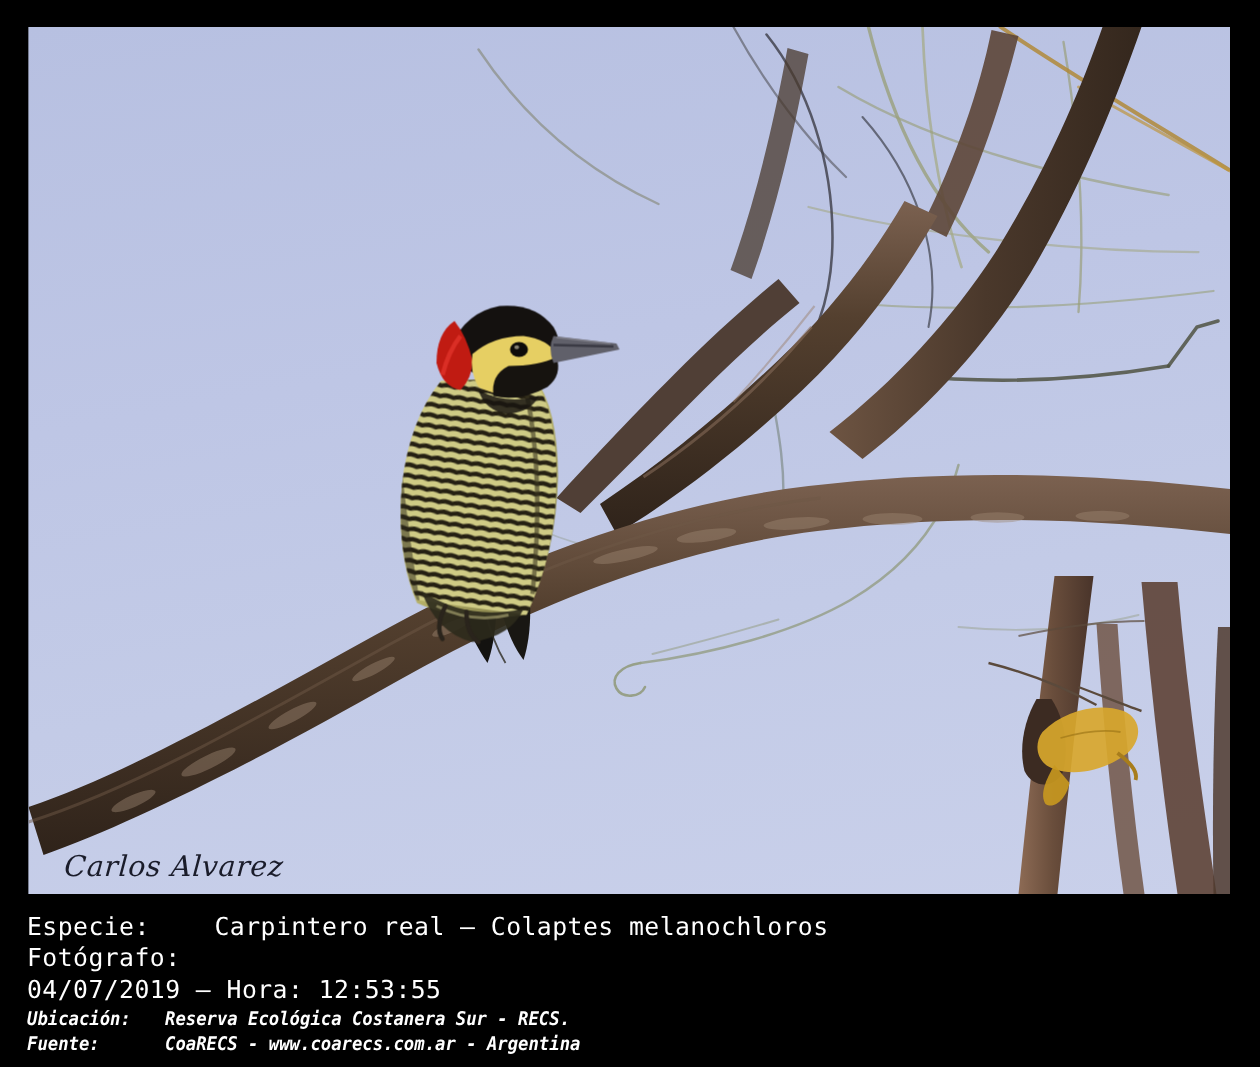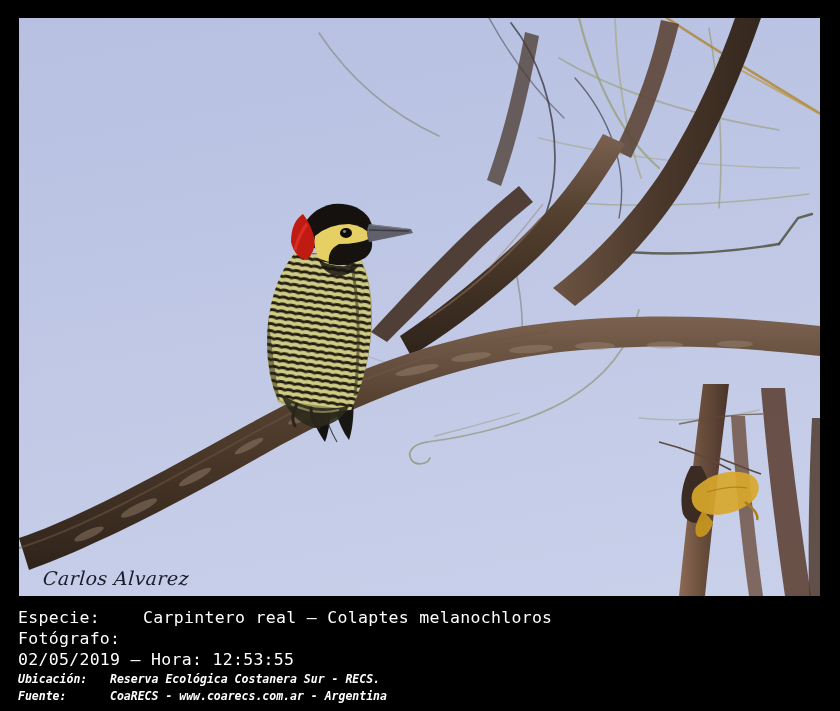--- a/index.html
+++ b/index.html
@@ -243,21 +243,21 @@
 
     <div class="cap-lines">
       <div class="cap-row cap-big">
         <span class="lbl-big">Especie:</span>
         <span>Carpintero real — Colaptes melanochloros</span>
       </div>
       <div class="cap-row cap-big">
         <span class="lbl-big">Fotógrafo:</span>
       </div>
       <div class="cap-row cap-big">
-        <span>02/05/2019 — Hora: 12:53:55</span>
+        <span>04/07/2019 — Hora: 12:53:55</span>
       </div>
     </div>
 
     <div class="cap-lines-small">
       <div class="cap-row cap-small">
         <span class="lbl-small">Ubicación:</span>
         <span>Reserva Ecológica Costanera Sur - RECS.</span>
       </div>
       <div class="cap-row cap-small">
         <span class="lbl-small">Fuente:</span>

